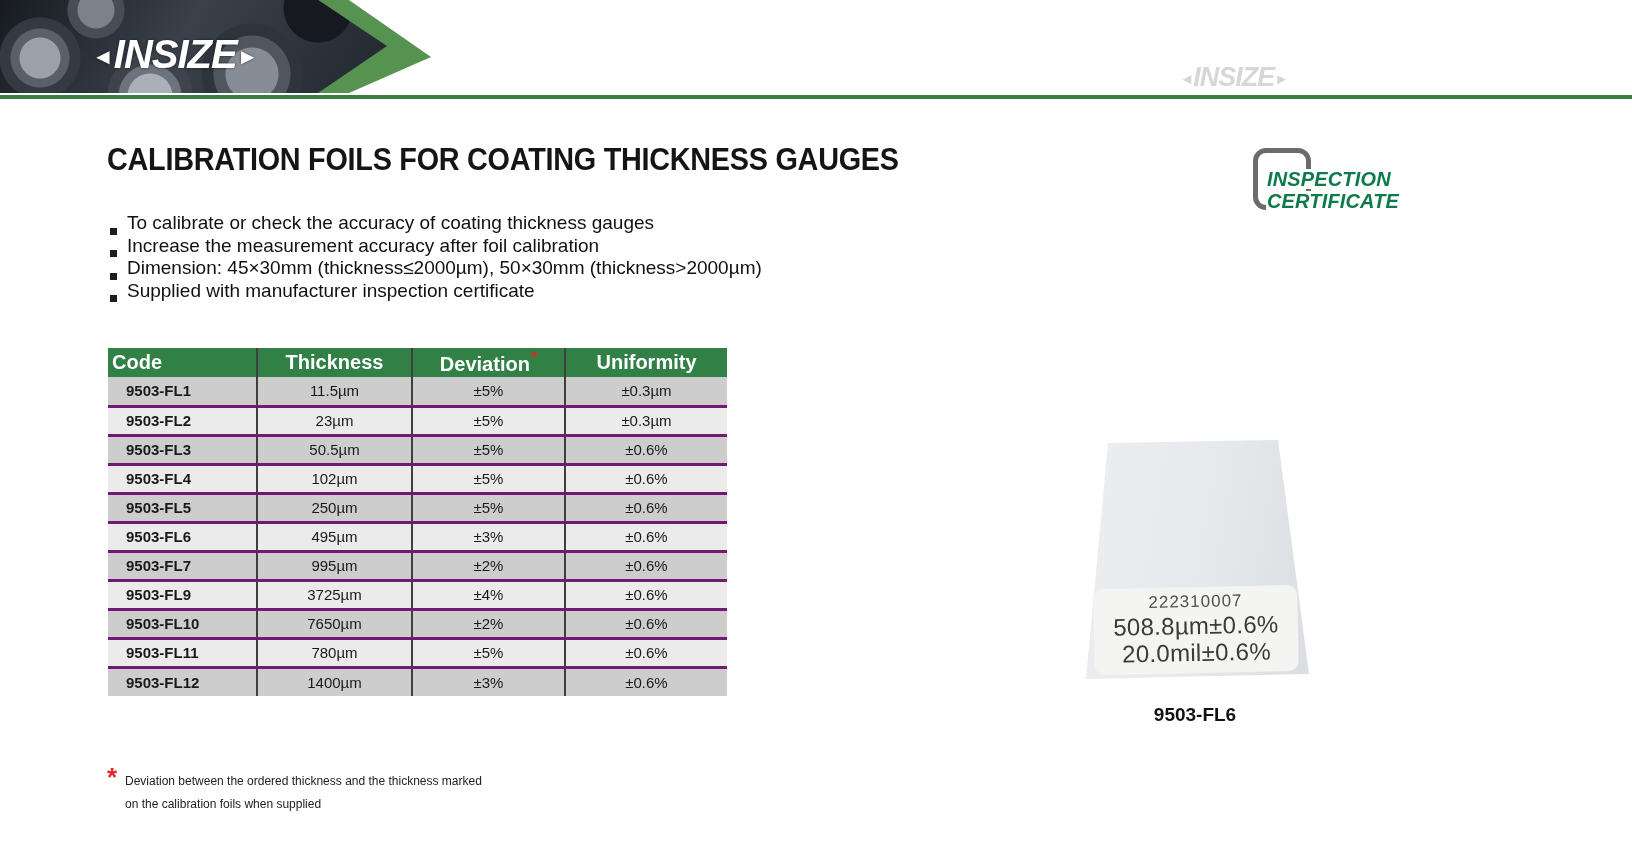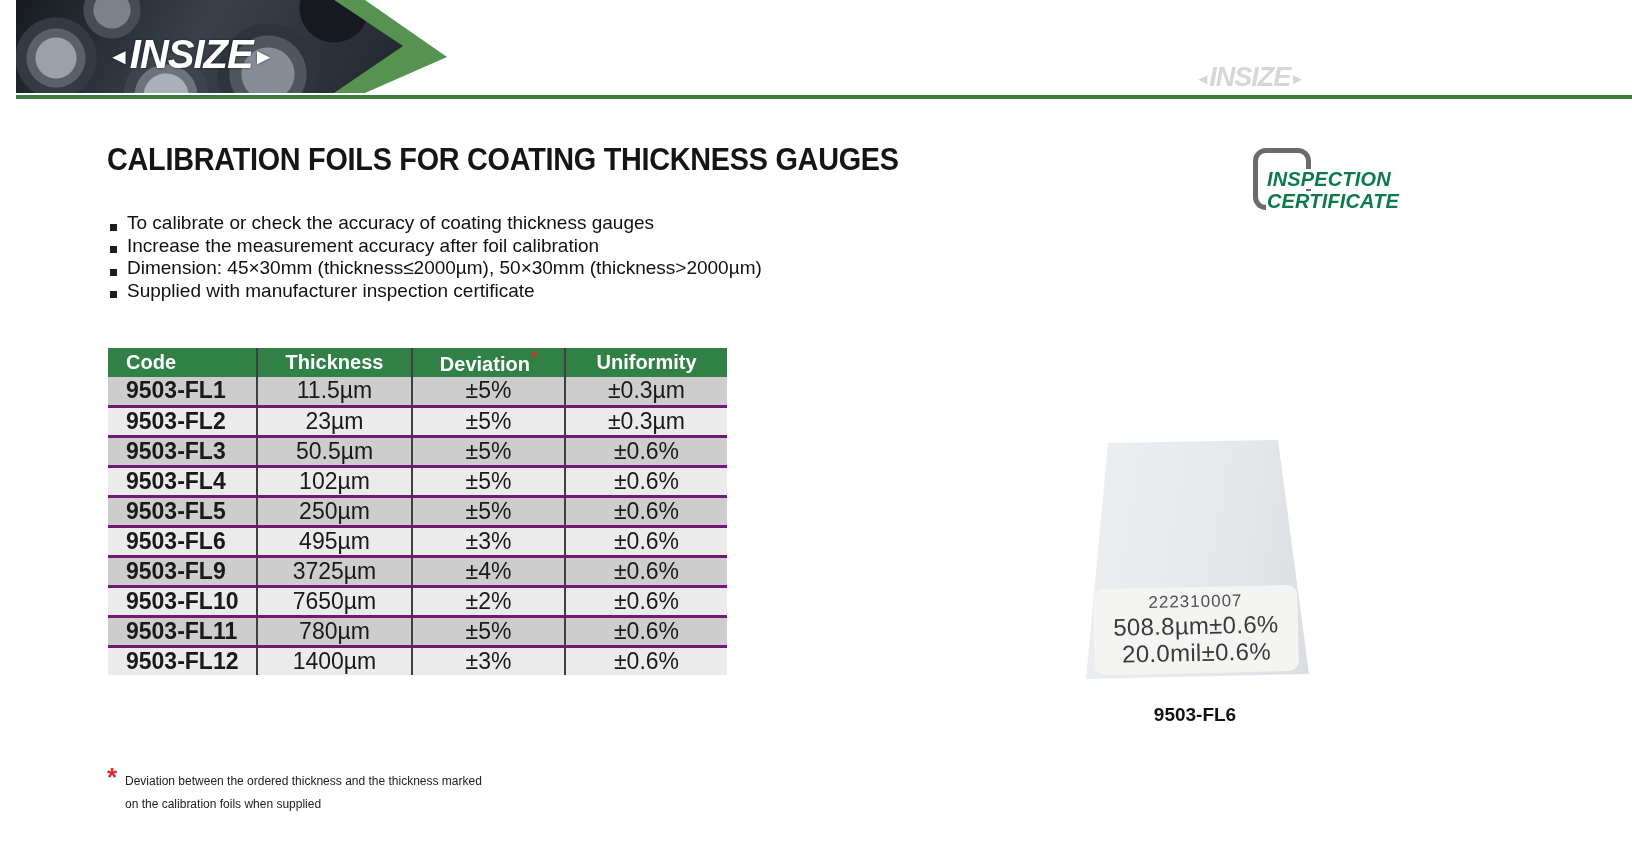--- a/index.html
+++ b/index.html
@@ -14,21 +14,21 @@
   *{box-sizing:border-box;margin:0;padding:0;}
   html,body{width:1632px;height:868px;}
   body{
     position:relative;
     background:#ffffff;
     font-family:"Liberation Sans","DejaVu Sans",sans-serif;
     color:#1a1a1a;
     overflow:hidden;
   }
   
-  .hdr{position:absolute;top:0;left:16px;width:1298px;height:102px;}
+  .hdr{position:absolute;top:0;left:0;width:1298px;height:102px;}
   .hdr-chevron{
     position:absolute;top:0;left:0;width:440px;height:93px;
     background:var(--brand-green);
     clip-path:polygon(0 0,349px 0,431px 57px,349px 93px,0 93px);
   }
   .hdr-photo{
     position:absolute;top:0;left:0;width:400px;height:93px;
     clip-path:polygon(0 0,318px 0,387px 46px,318px 93px,0 93px);
     background:
       radial-gradient(circle at 318px 8px,#161a20 0 34px,rgba(0,0,0,0) 35px),
@@ -66,38 +66,38 @@
     border:5px solid #6b6b6b;border-radius:13px;background:transparent;
   }
   .badge-text{position:absolute;left:13px;top:23px;line-height:20px;white-space:nowrap;}
   .badge-text span{
     display:inline-block;background:#ffffff;padding:0 2px 0 1px;
     color:var(--badge-green);font-weight:bold;font-style:italic;
     font-size:21px;letter-spacing:0.2px;transform:scaleX(.95);transform-origin:left center;
   }
   
   .features{position:absolute;left:110px;top:212px;list-style:none;}
-  .features li{display:flex;align-items:center;line-height:22.5px;font-size:19px;color:#111;}
+  .features li{display:flex;align-items:flex-end;line-height:22.5px;font-size:19px;color:#111;}
   .features .sq{
     flex:0 0 auto;width:7px;height:7px;background:#1d1d1d;
     margin:8px 10px 0 0;display:inline-block;
   }
   
   .spec-table{
     position:absolute;left:108px;top:348px;width:619px;
     border-collapse:collapse;table-layout:fixed;
   }
   .spec-table th{
     height:29px;background:var(--table-header-green);color:#fff;
     font-size:20px;font-weight:bold;text-align:center;padding:0;
   }
-  .spec-table th:first-child{text-align:left;padding-left:18px;}
+  .spec-table th:first-child{text-align:left;padding-left:4px;}
   .spec-table th+th,.spec-table td+td{border-left:2px solid #3f3f3f;}
   .spec-table td{
-    height:29px;font-size:23px;color:#191919;text-align:center;padding:0;
+    height:29px;font-size:15px;color:#191919;text-align:center;padding:0;
     vertical-align:middle;
   }
   .spec-table td:first-child{font-weight:bold;text-align:left;padding-left:18px;}
   .spec-table tbody tr:nth-child(odd) td{background:var(--row-dark);}
   .spec-table tbody tr:nth-child(even) td{background:var(--row-light);}
   .spec-table tbody tr+tr td{border-top:3px solid #701a75;}
   .spec-table .ast{color:var(--asterisk-red);font-size:16px;vertical-align:super;margin-left:1px;}
   
   .fn-star{position:absolute;left:107px;top:762px;color:var(--asterisk-red);font-size:26px;font-weight:bold;}
   .fn-text{position:absolute;left:125px;top:770px;font-size:12px;line-height:22.5px;color:#222;}
@@ -205,20 +205,26 @@
         <td>±5%</td>
         <td>±0.6%</td>
       </tr>
       <tr>
         <td>9503-FL6</td>
         <td>495µm</td>
         <td>±3%</td>
         <td>±0.6%</td>
       </tr>
       <tr>
+        <td>9503-FL7</td>
+        <td>995µm</td>
+        <td>±2%</td>
+        <td>±0.6%</td>
+      </tr>
+      <tr>
         <td>9503-FL9</td>
         <td>3725µm</td>
         <td>±4%</td>
         <td>±0.6%</td>
       </tr>
       <tr>
         <td>9503-FL10</td>
         <td>7650µm</td>
         <td>±2%</td>
         <td>±0.6%</td>

